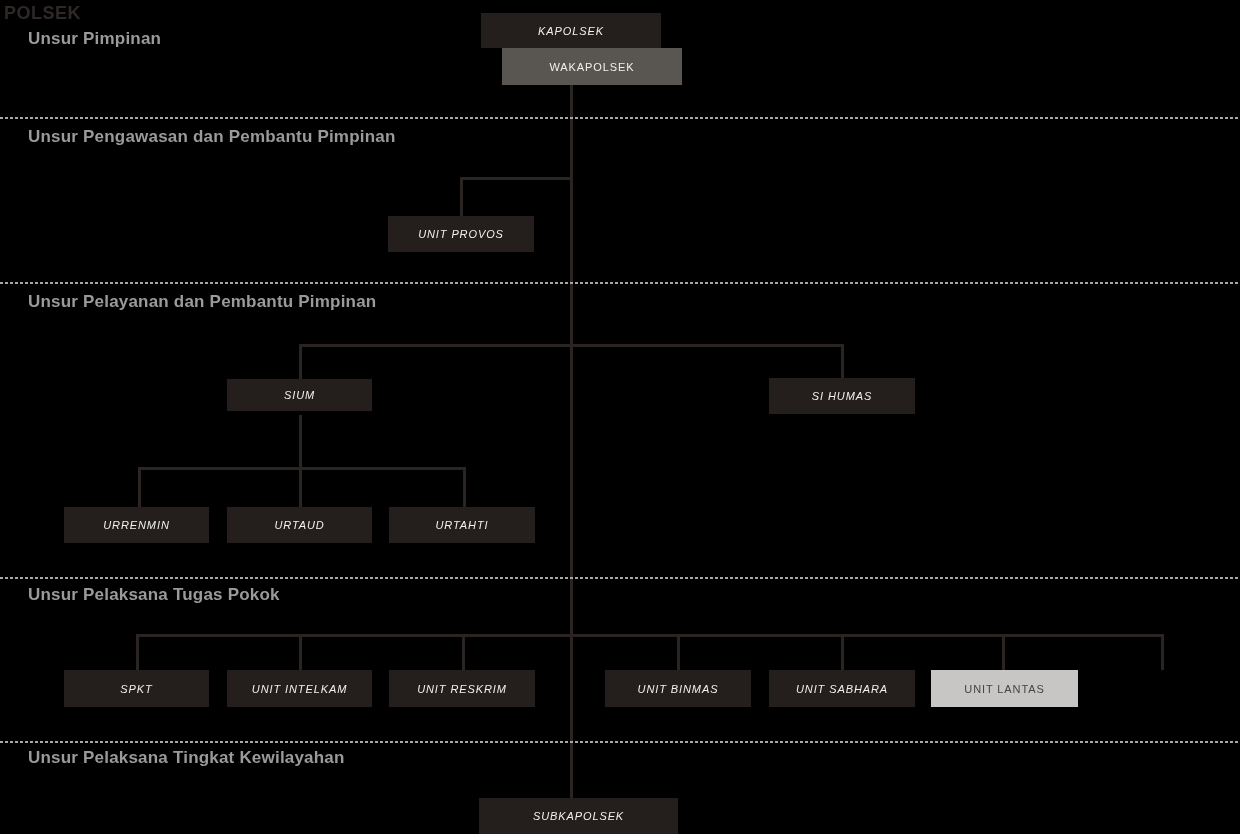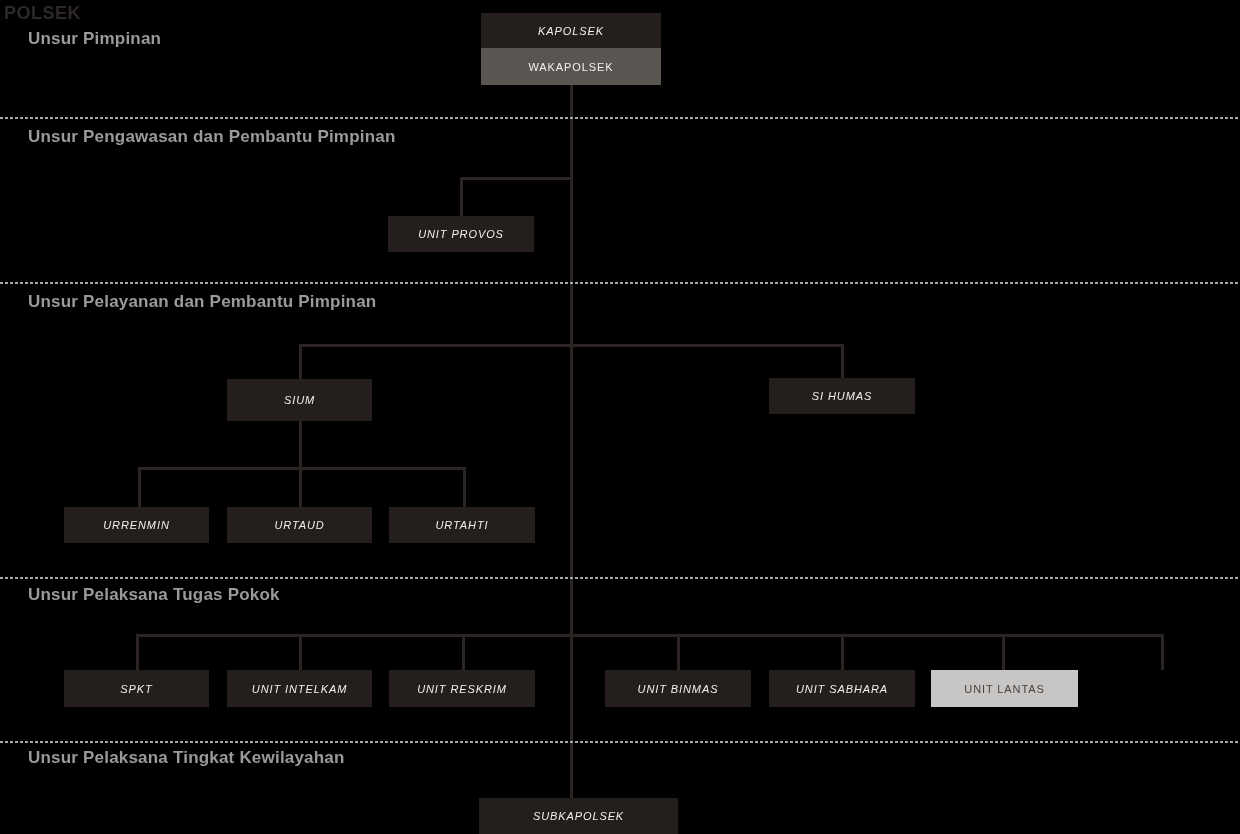--- a/index.html
+++ b/index.html
@@ -55,21 +55,21 @@
     align-items: center;
     justify-content: center;
     font-size: 11px;
     font-weight: 500;
     letter-spacing: 0.9px;
     text-align: center;
     white-space: nowrap;
     z-index: 2;
   }
   .node.dark  { background: var(--box_dark, #241f1d);  color: var(--box_text_light, #f2f1f0); font-style: italic; }
-  .node.gray  { background: var(--box_gray, #595550);  color: var(--box_text_light, #f2f1f0); }
+  .node.gray  { background: var(--box_gray, #595550);  color: var(--box_text_light, #f2f1f0); margin-left: 21px; }
   .node.light { background: var(--box_light, #c7c6c5); color: var(--box_text_dark, #474341); }
 </style>
 </head>
 <body>
 
 <div id="canvas">
 
   <div class="page-title">POLSEK</div>
 
   <div class="section-label" style="top:29px">Unsur Pimpinan</div>
@@ -111,21 +111,21 @@
     <span>KAPOLSEK</span>
   </div>
   <div class="node gray" style="left:481px;top:48px;width:180px;height:37px">
     <span>WAKAPOLSEK</span>
   </div>
 
   <div class="node dark" style="left:388px;top:216px;width:146px;height:36px">
     <span>UNIT PROVOS</span>
   </div>
 
-  <div class="node dark" style="left:227px;top:379px;width:145px;height:42px">
+  <div class="node dark" style="left:227px;top:379px;width:145px;height:32px">
     <span>SIUM</span>
   </div>
   <div class="node dark" style="left:769px;top:378px;width:146px;height:36px">
     <span>SI HUMAS</span>
   </div>
   <div class="node dark" style="left:64px;top:507px;width:145px;height:36px">
     <span>URRENMIN</span>
   </div>
   <div class="node dark" style="left:227px;top:507px;width:145px;height:36px">
     <span>URTAUD</span>

